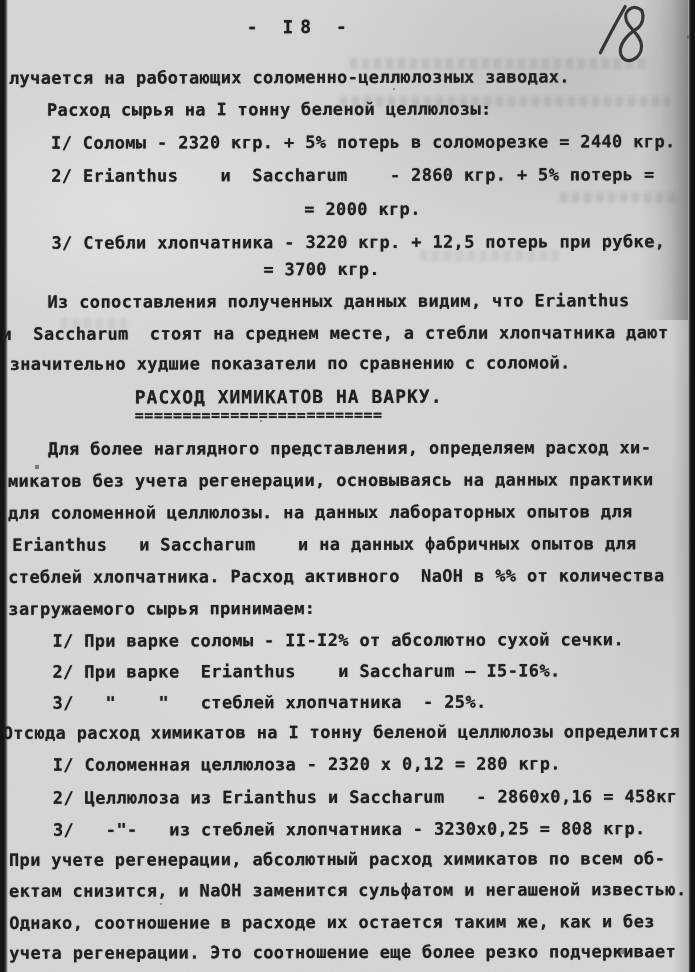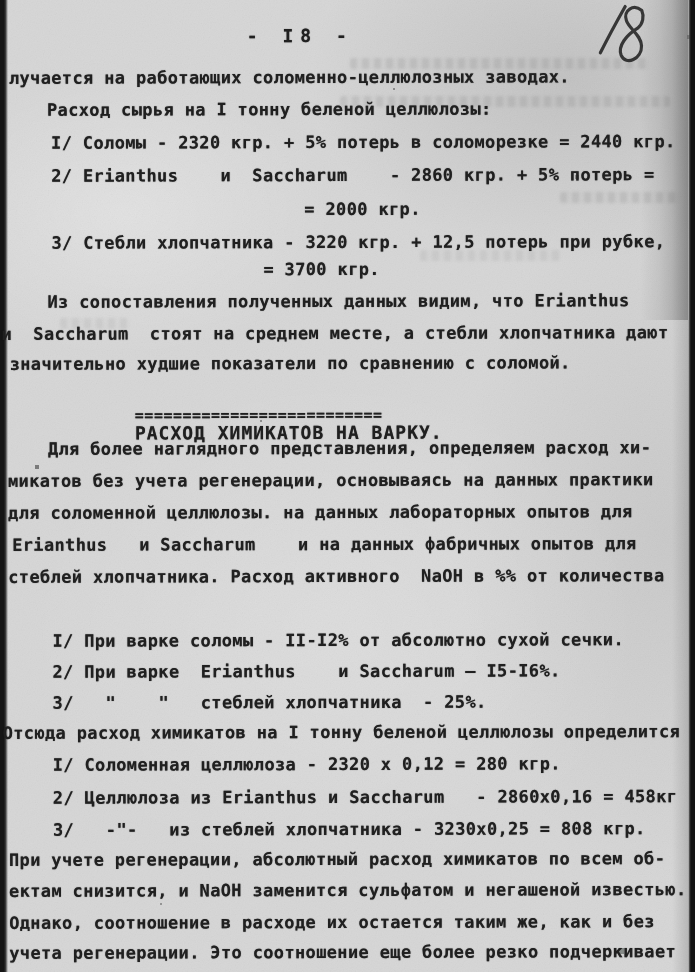--- a/index.html
+++ b/index.html
@@ -37,21 +37,21 @@
   .text-layer{position:absolute;inset:0;transform:rotate(-0.15deg);}
   .ln{
     position:absolute;
     white-space:pre;
     font:bold 17px/22px "DejaVu Sans Mono", monospace;
     letter-spacing:0.35px;
     color:#202020;
     text-shadow:0 0 1px rgba(25,25,25,0.65);
   }
   .pagenum{font-size:18px;letter-spacing:7px;}
-  .heading{font-size:18px;letter-spacing:1px;margin-top:36px;}
+  .heading{font-size:18px;letter-spacing:1px;}
   .underline{font-size:15px;letter-spacing:0.5px;}
   .hand18{position:absolute;left:594px;top:2px;transform:rotate(7deg);}
   .bleed{
     position:absolute;height:11px;border-radius:3px;
     background:repeating-linear-gradient(90deg, rgba(105,105,105,0.30) 0 7px, rgba(105,105,105,0.05) 7px 12px);
     filter:blur(1.6px);opacity:0.55;
   }
   .specks{position:absolute;left:0;top:0;width:2px;height:2px;background:transparent;
     box-shadow:
       36px 466px 0 1px rgba(50,50,50,.55),
@@ -91,41 +91,42 @@
 <div class="edge-right"></div>
 
 <svg class="hand18" width="66" height="78" viewBox="0 0 66 78" aria-label="18">
   <g fill="none" stroke="#232323" stroke-width="3.2" stroke-linecap="round" opacity="0.88">
     <path d="M8 54 C13 40 20 22 27 5"></path>
     <path d="M44 7 C35 1 25 9 30 19 C34 27 46 31 48 42 C50 55 35 64 29 54 C24 45 32 33 42 25 C47 20 47 12 44 7"></path>
   </g>
 </svg>
 
 <div class="text-layer">
-  <div class="ln pagenum" style="left:248px;top:25px;">- I8 -</div>
+  <div class="ln pagenum" style="left:248px;top:16px;">- I8 -</div>
 
   <div class="ln" style="left:10px;top:66px;">лучается на работающих соломенно-целлюлозных заводах.</div>
   <div class="ln" style="left:48px;top:98px;">Расход сырья на I тонну беленой целлюлозы:</div>
   <div class="ln" style="left:52px;top:131px;">I/ Соломы - 2320 кгр. + 5% потерь в соломорезке = 2440 кгр.</div>
   <div class="ln" style="left:52px;top:164px;">2/ Erianthus    и  Saccharum    - 2860 кгр. + 5% потерь =</div>
   <div class="ln" style="left:305px;top:198px;">= 2000 кгр.</div>
   <div class="ln" style="left:52px;top:231px;">3/ Стебли хлопчатника - 3220 кгр. + 12,5 потерь при рубке,</div>
   <div class="ln" style="left:264px;top:258px;">= 3700 кгр.</div>
   <div class="ln" style="left:48px;top:290px;">Из сопоставления полученных данных видим, что Erianthus</div>
   <div class="ln" style="left:2px;top:322px;">и  Saccharum  стоят на среднем месте, а стебли хлопчатника дают</div>
   <div class="ln" style="left:10px;top:352px;">значительно худшие показатели по сравнению с соломой.</div>
 
   <div class="ln heading" style="left:135px;top:386px;">РАСХОД ХИМИКАТОВ НА ВАРКУ.</div>
   <div class="ln underline" style="left:135px;top:404px;">==========================</div>
 
   <div class="ln" style="left:48px;top:437px;">Для более наглядного представления, определяем расход хи-</div>
   <div class="ln" style="left:8px;top:469px;">микатов без учета регенерации, основываясь на данных практики</div>
   <div class="ln" style="left:8px;top:501px;">для соломенной целлюлозы. на данных лабораторных опытов для</div>
   <div class="ln" style="left:12px;top:533px;">Erianthus   и Saccharum    и на данных фабричных опытов для</div>
   <div class="ln" style="left:8px;top:565px;">стеблей хлопчатника. Расход активного  NaOH в %% от количества</div>
+  <div class="ln" style="left:8px;top:597px;">загружаемого сырья принимаем:</div>
   <div class="ln" style="left:52px;top:629px;">I/ При варке соломы - II-I2% от абсолютно сухой сечки.</div>
   <div class="ln" style="left:52px;top:660px;">2/ При варке  Erianthus    и Saccharum — I5-I6%.</div>
   <div class="ln" style="left:52px;top:691px;">3/   "    "   стеблей хлопчатника  - 25%.</div>
   <div class="ln" style="left:2px;top:721px;">Отсюда расход химикатов на I тонну беленой целлюлозы определится</div>
   <div class="ln" style="left:52px;top:753px;">I/ Соломенная целлюлоза - 2320 х 0,12 = 280 кгр.</div>
   <div class="ln" style="left:52px;top:786px;">2/ Целлюлоза из Erianthus и Saccharum   - 2860х0,16 = 458кг</div>
   <div class="ln" style="left:52px;top:818px;">3/   -"-   из стеблей хлопчатника - 3230х0,25 = 808 кгр.</div>
   <div class="ln" style="left:8px;top:848px;">При учете регенерации, абсолютный расход химикатов по всем об-</div>
   <div class="ln" style="left:8px;top:879px;">ектам снизится, и NaOH заменится сульфатом и негашеной известью.</div>
   <div class="ln" style="left:8px;top:911px;">Однако, соотношение в расходе их остается таким же, как и без</div>

